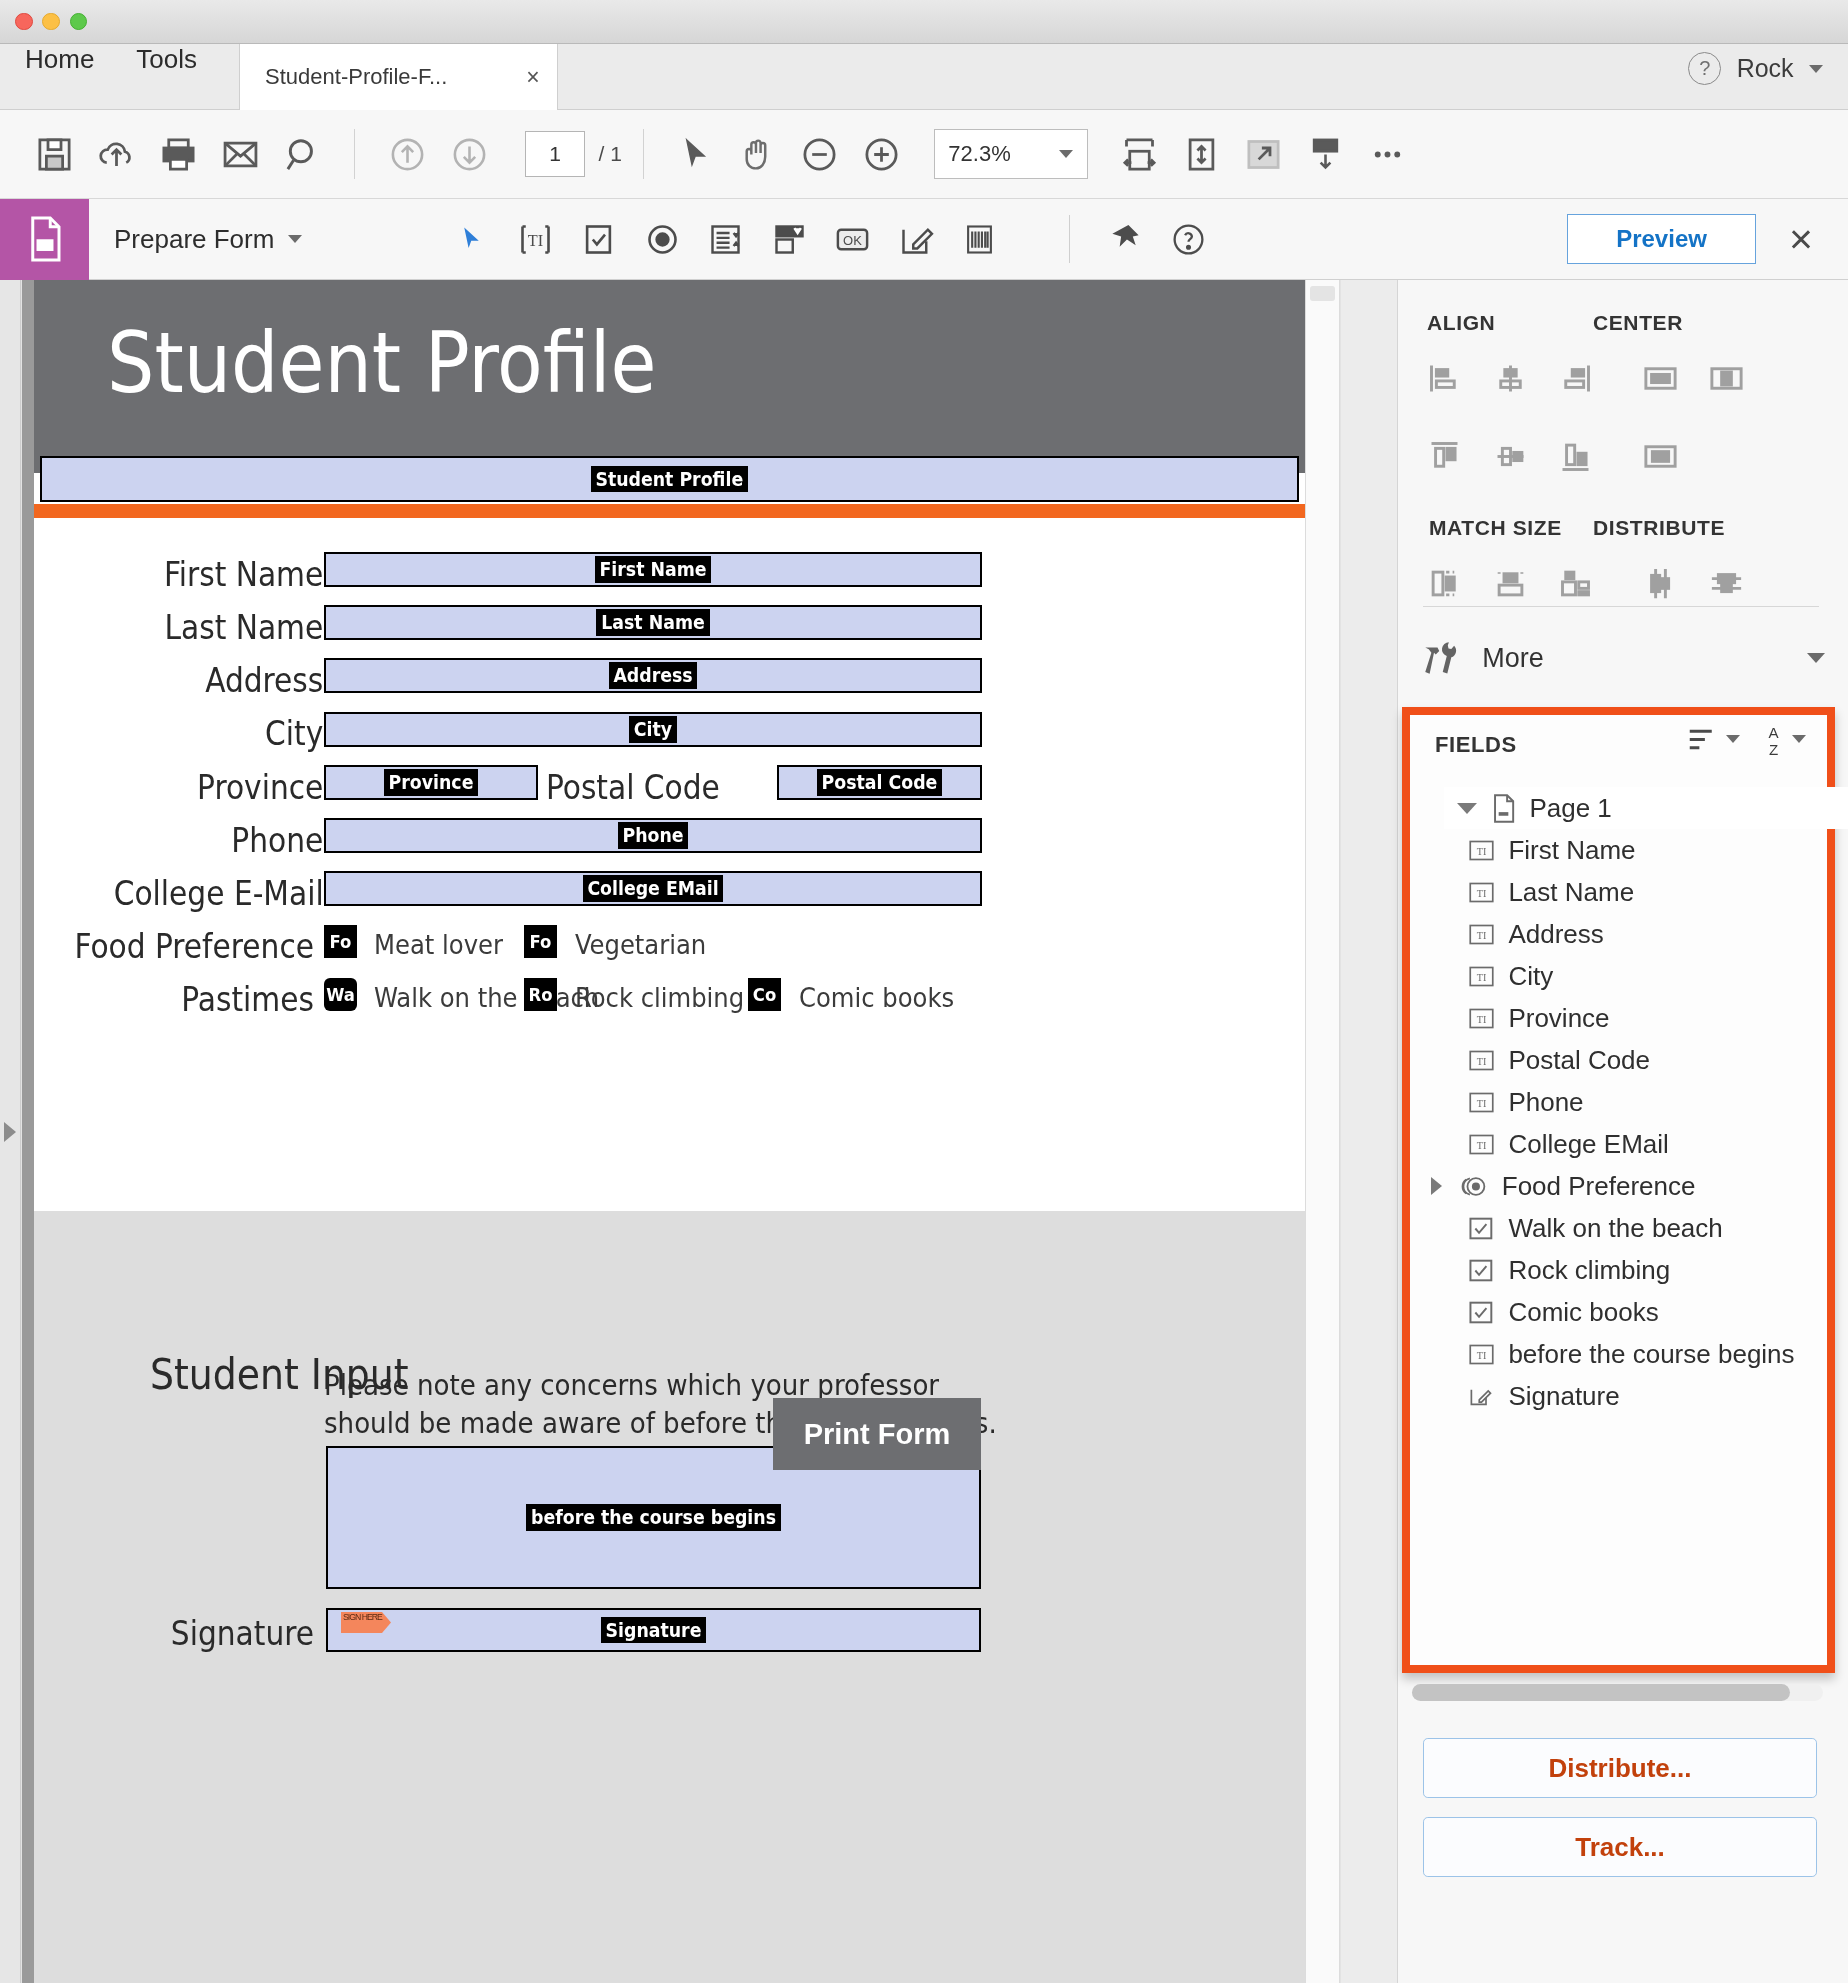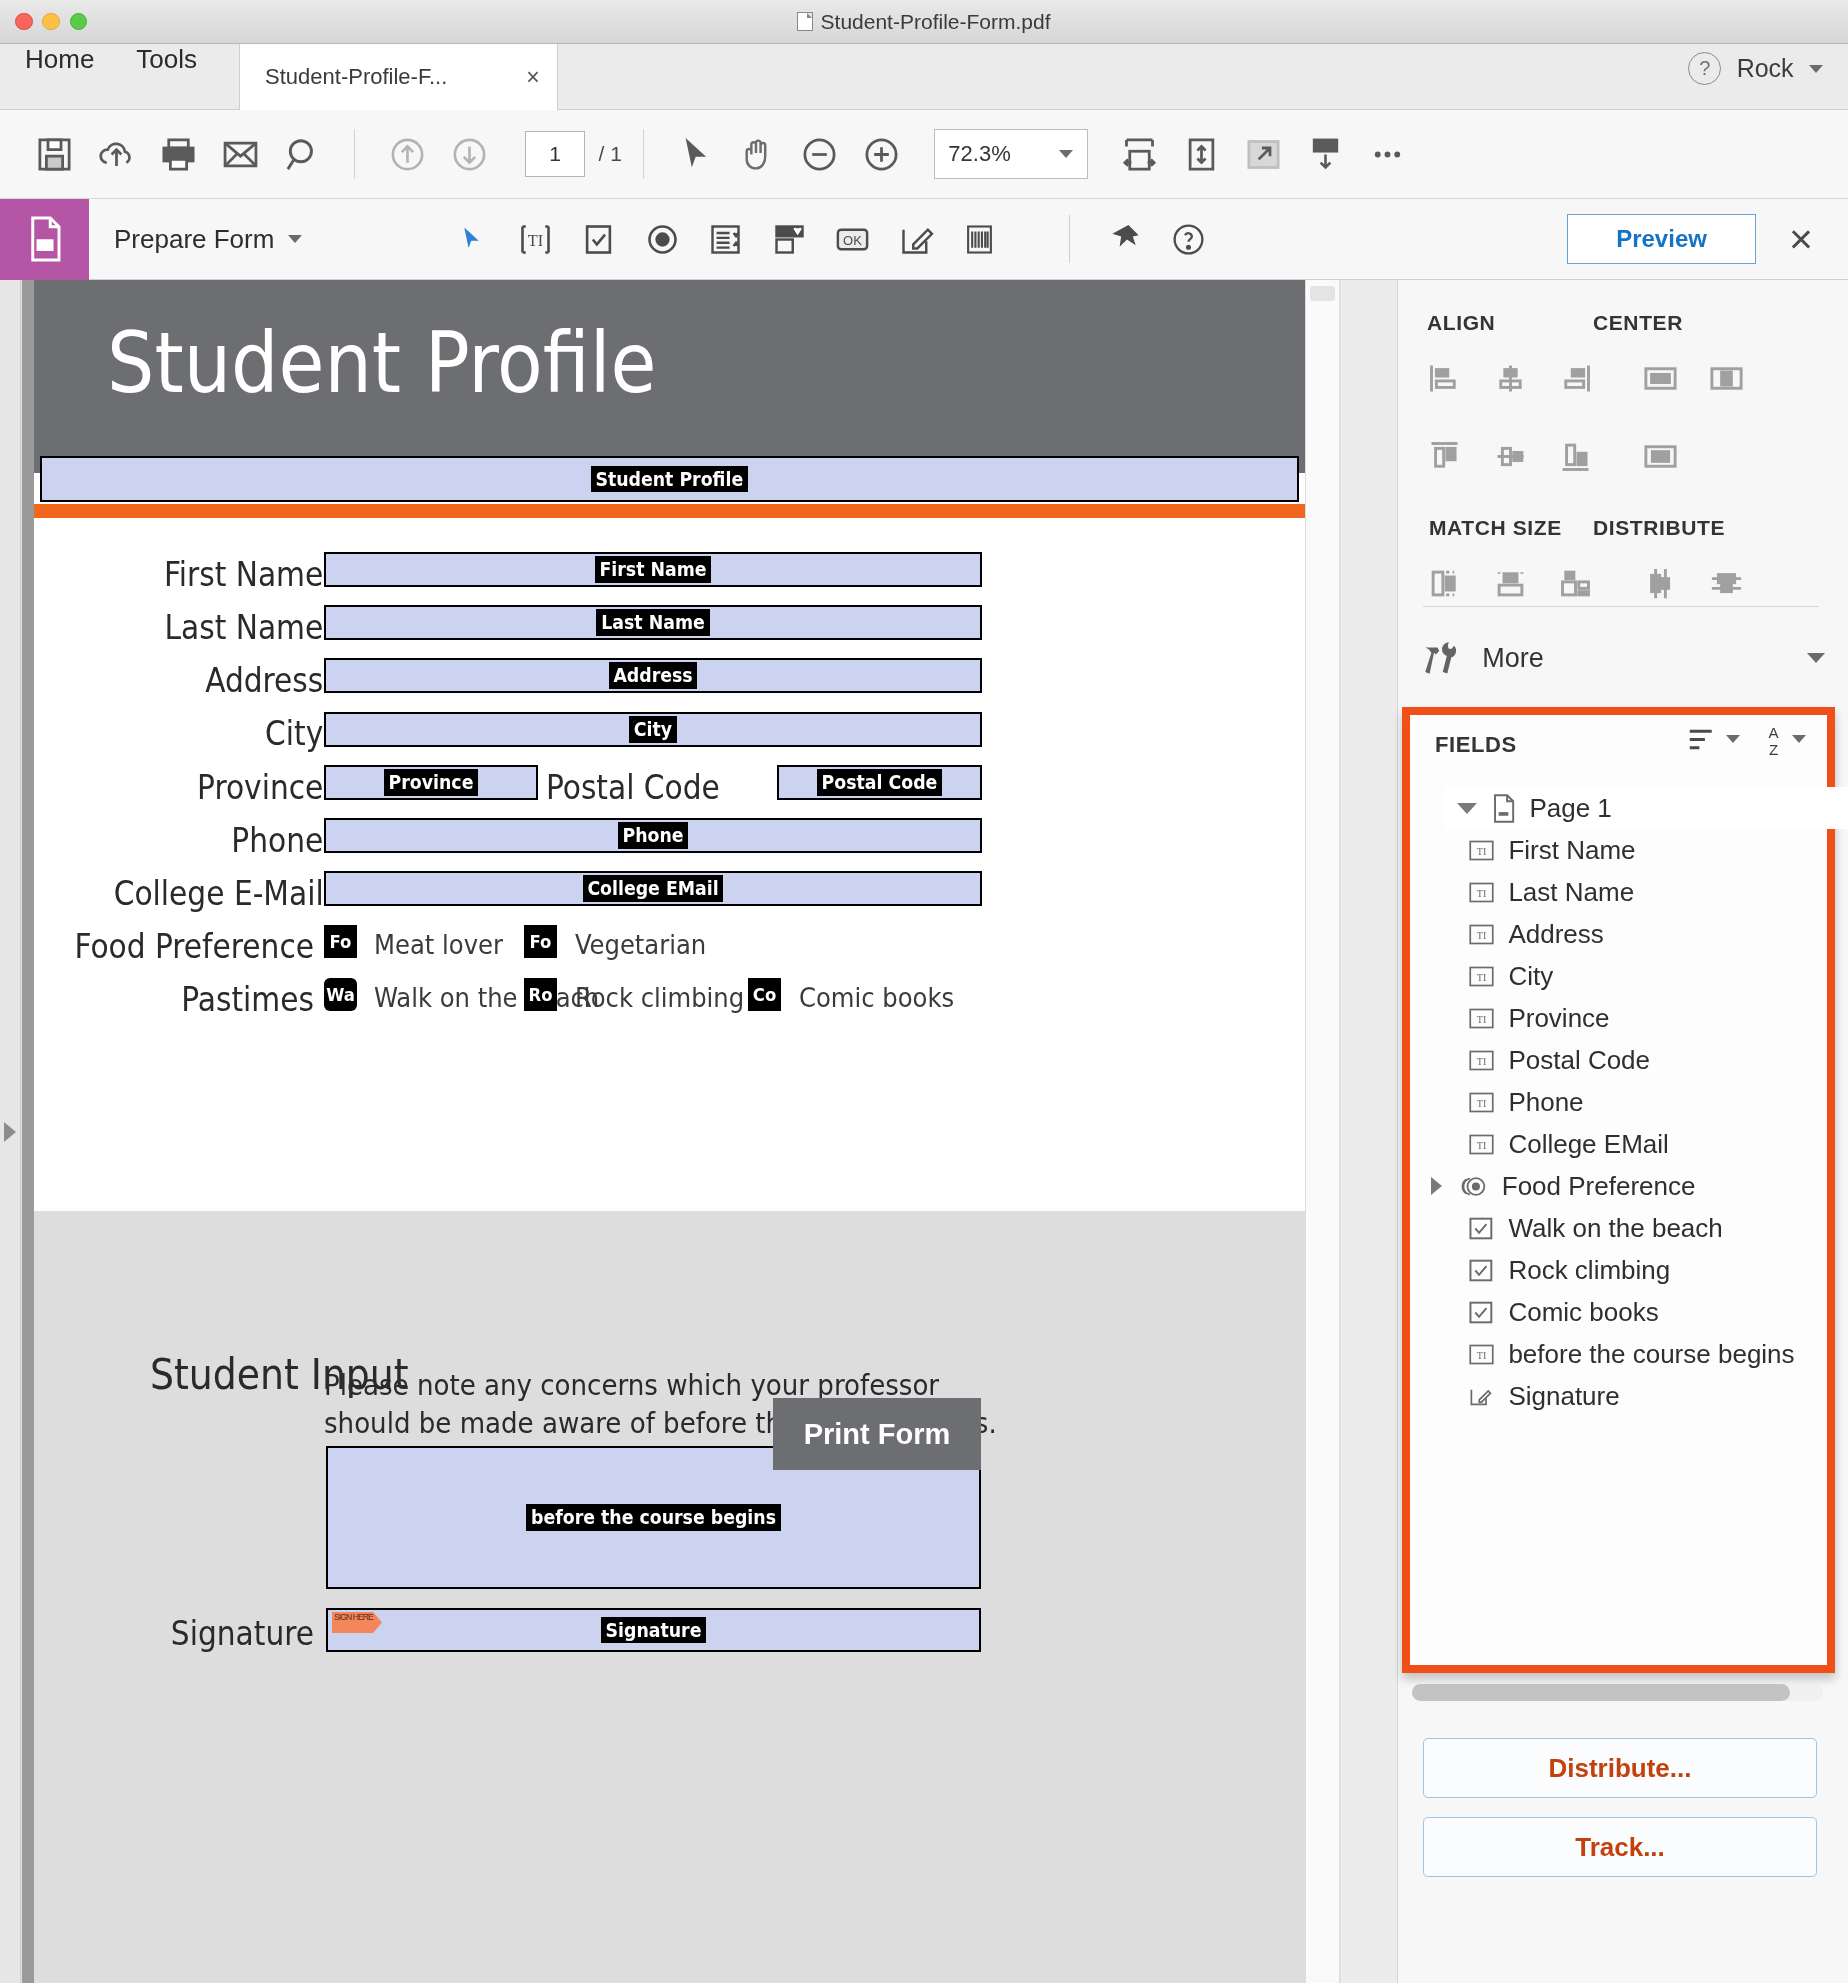--- a/index.html
+++ b/index.html
@@ -184,21 +184,21 @@
   .si-note {
     position:absolute; left:290px; top:1086px; width:676px; font-size:29px; line-height:1.32;
     color:#2a2a2a; font-family:"DejaVu Sans Condensed","Liberation Sans", sans-serif;
   }
   .print-btn {
     position:absolute; left:739px; top:1118px; width:208px; height:72px;
     background:#6d6e71; color:#fff; font-size:29px; font-weight:bold;
     display:flex;align-items:center;justify-content:center;
   }
   .sig-flag {
-    position:absolute; left:4px; top:1.9px; width:50px; height:21px; background:#f4865c;
+    position:absolute; left:13px; top:1.9px; width:50px; height:21px; background:#f4865c;
     clip-path: polygon(0 0, 82% 0, 100% 50%, 82% 100%, 0 100%);
     font-size:8.7px; color:#5a2a12; padding-left:2px; letter-spacing:-1px; overflow:hidden;
   }
 
   
   .rpanel {
     position:absolute; left:1397px; top:280px; width:451px; height:1703px;
     background:#f7f7f7; border-left:1px solid #d5d5d5;
   }
   .sec-title {
@@ -253,24 +253,20 @@
 </head>
 <body>
 
 <div id="app">
 
   <div class="titlebar">
     <div class="traffic">
       <span class="dot red"></span>
       <span class="dot yellow"></span>
       <span class="dot green"></span>
-    </div>
-    <div class="title-center">
-      <span class="pdf-mini"></span>
-      <span>Student-Profile-Form.pdf</span>
     </div>
   </div>
 
   <div class="tabrow">
     <div class="menu-btn">Home</div>
     <div class="menu-btn">Tools</div>
     <div class="doctab">
       <span>Student-Profile-F...</span>
       <span class="tab-close">×</span>
     </div>

